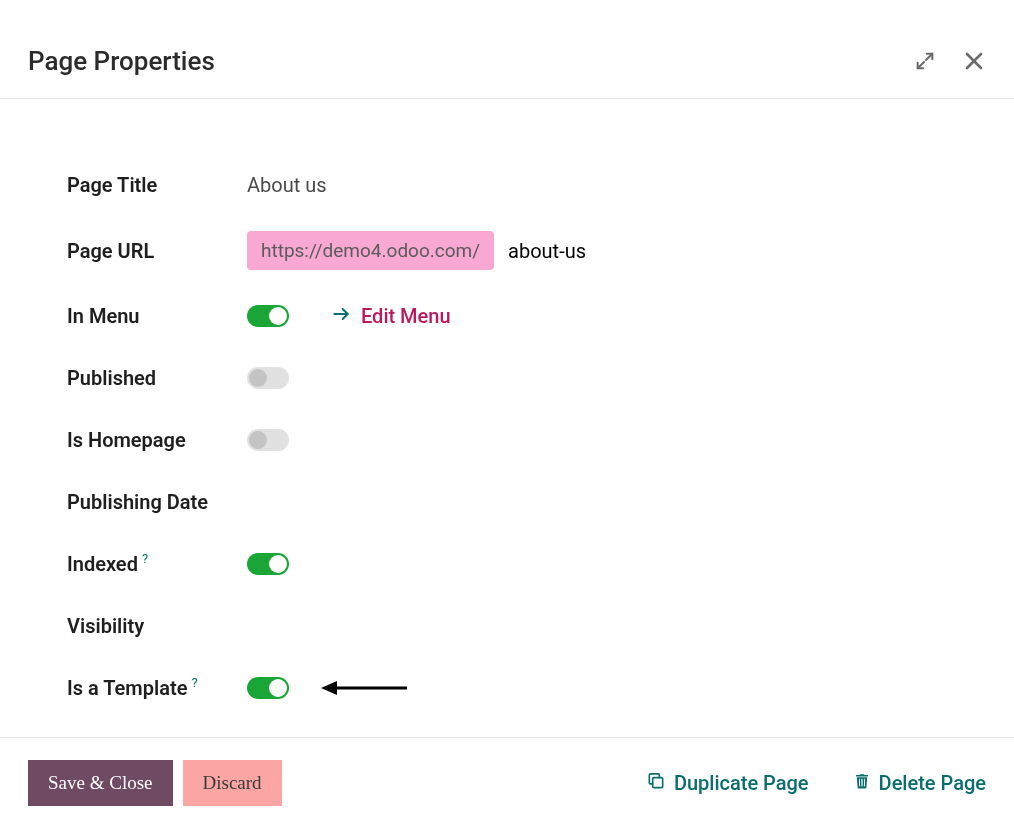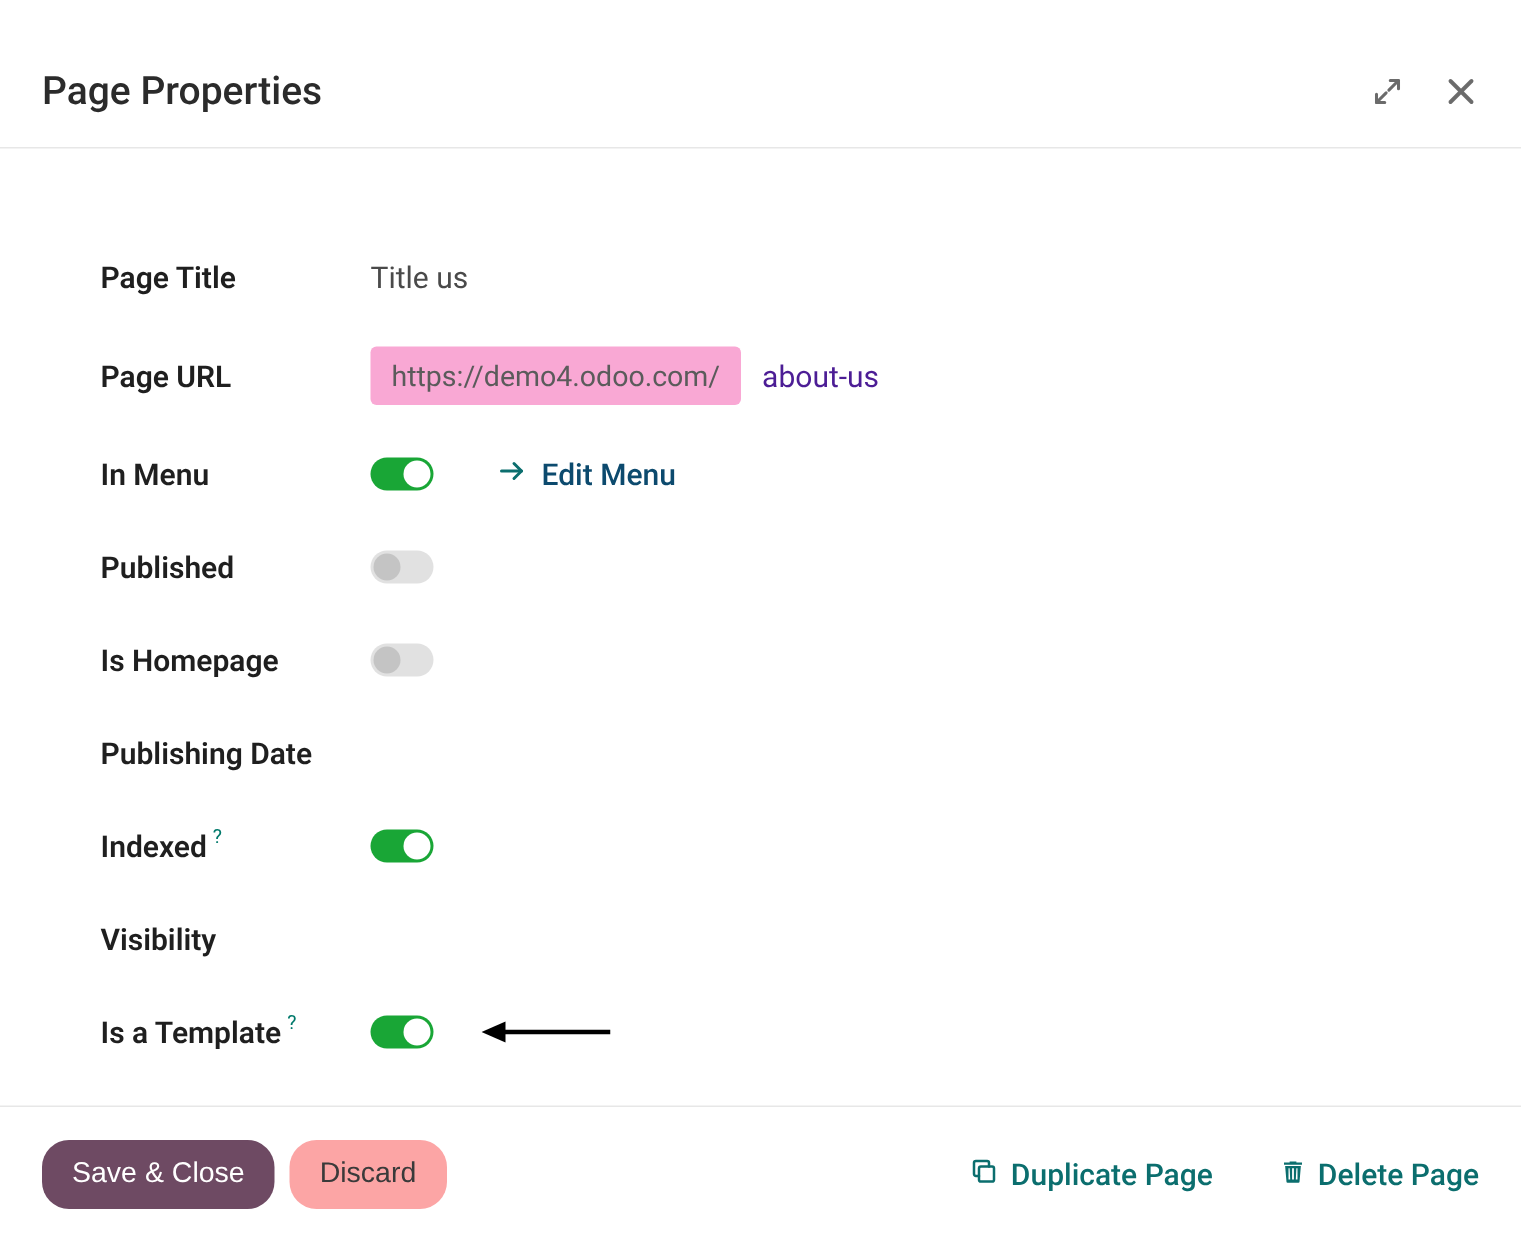--- a/index.html
+++ b/index.html
@@ -69,21 +69,21 @@
     gap: 14px;
   }
   .url-prefix {
     background: #f9a8d4;
     padding: 8px 14px;
     border-radius: 4px;
     color: #5b5b5b;
     font-size: 19px;
   }
   .url-slug {
-    color: #4c1d95;
+    color: #000000;
     font-size: 20px;
   }
   
   .toggle {
     position: relative;
     width: 42px;
     height: 22px;
     border-radius: 22px;
     cursor: pointer;
   }
@@ -96,21 +96,21 @@
     height: 18px;
     border-radius: 50%;
     background: #ffffff;
   }
   .toggle.on .knob { right: 2px; }
   .toggle.off .knob {
     left: 2px;
     background: #c4c4c4;
   }
   .edit-menu-link {
-    color: #0c4a6e;
+    color: #be185d;
     font-size: 20px;
     font-weight: 500;
     display: inline-flex;
     align-items: center;
     gap: 10px;
     cursor: pointer;
     margin-left: 28px;
   }
   .arrow-right-svg { color: #0b6e6e; }
   .annotation-arrow {
@@ -127,24 +127,25 @@
     position: absolute;
     left: 0;
     right: 0;
     bottom: 0;
     background: #fff;
   }
   .footer-left { display: flex; gap: 10px; }
   .btn {
     font-size: 19px;
     padding: 12px 20px;
-    border-radius: 18px;
+    border-radius: 0;
     border: none;
     cursor: pointer;
     font-weight: 500;
+    font-family: Liberation Serif, serif;
   }
   .btn-primary {
     background: #6e4a63;
     color: #ffffff;
   }
   .btn-secondary {
     background: #fca5a5;
     color: #3a3a3a;
   }
   .footer-right {
@@ -182,21 +183,21 @@
         <path d="M19 5 L5 19"></path>
       </svg>
     </span>
   </div>
 </div>
 
 <div class="form-body">
 
   <div class="form-row">
     <div class="form-label">Page Title</div>
-    <div class="form-value">Title us</div>
+    <div class="form-value">About us</div>
   </div>
 
   <div class="form-row">
     <div class="form-label">Page URL</div>
     <div class="form-value">
       <span class="url-prefix">https://demo4.odoo.com/</span>
       <span class="url-slug">about-us</span>
     </div>
   </div>
 

